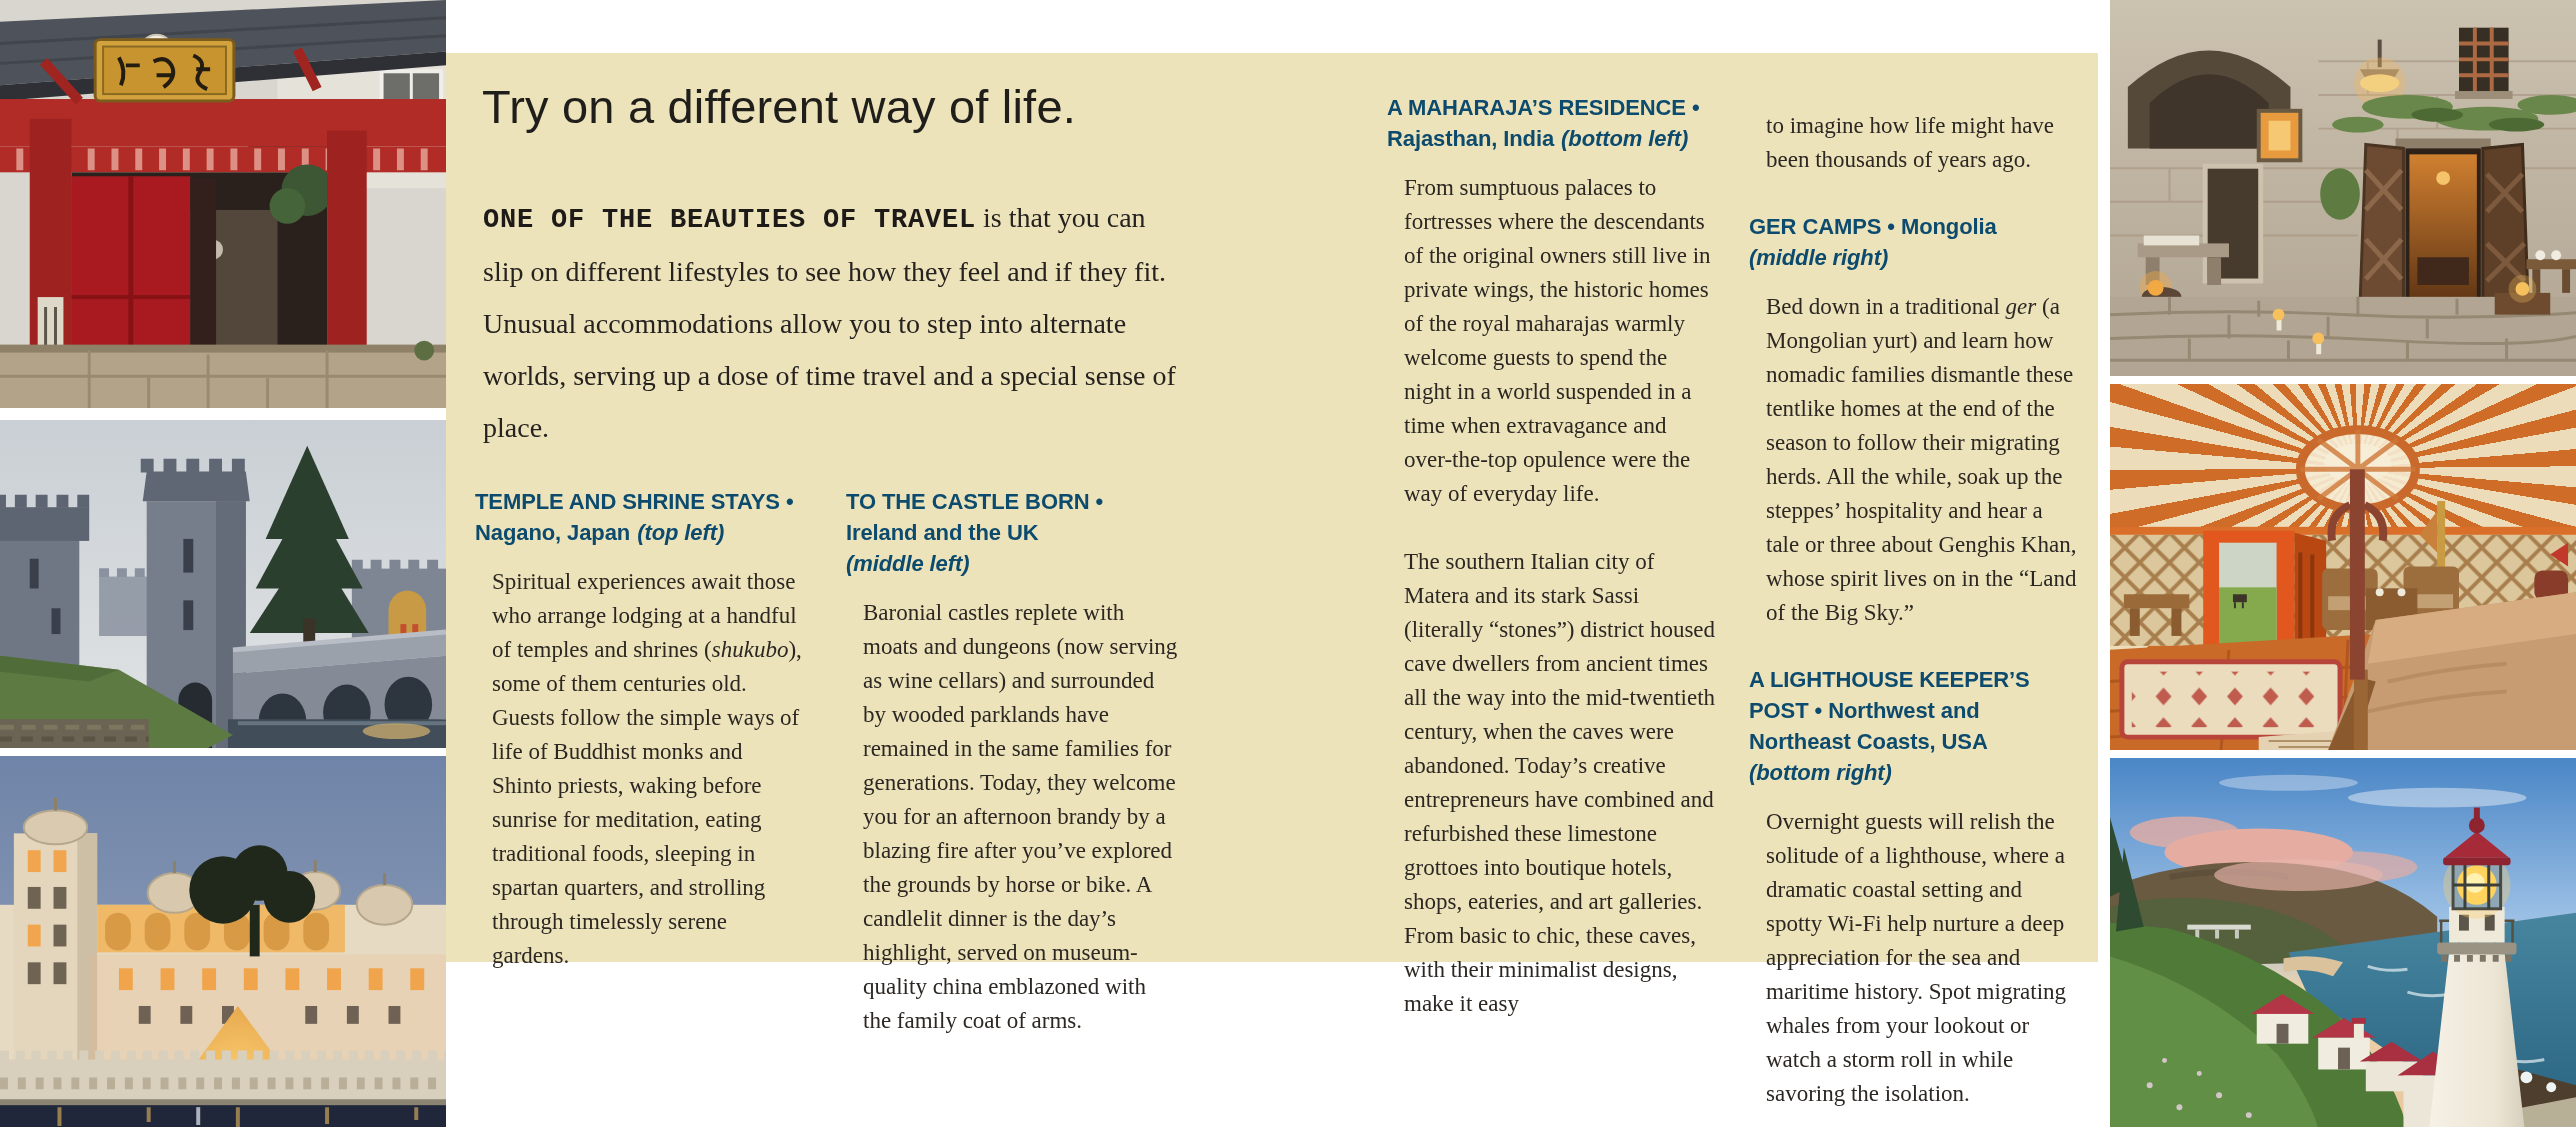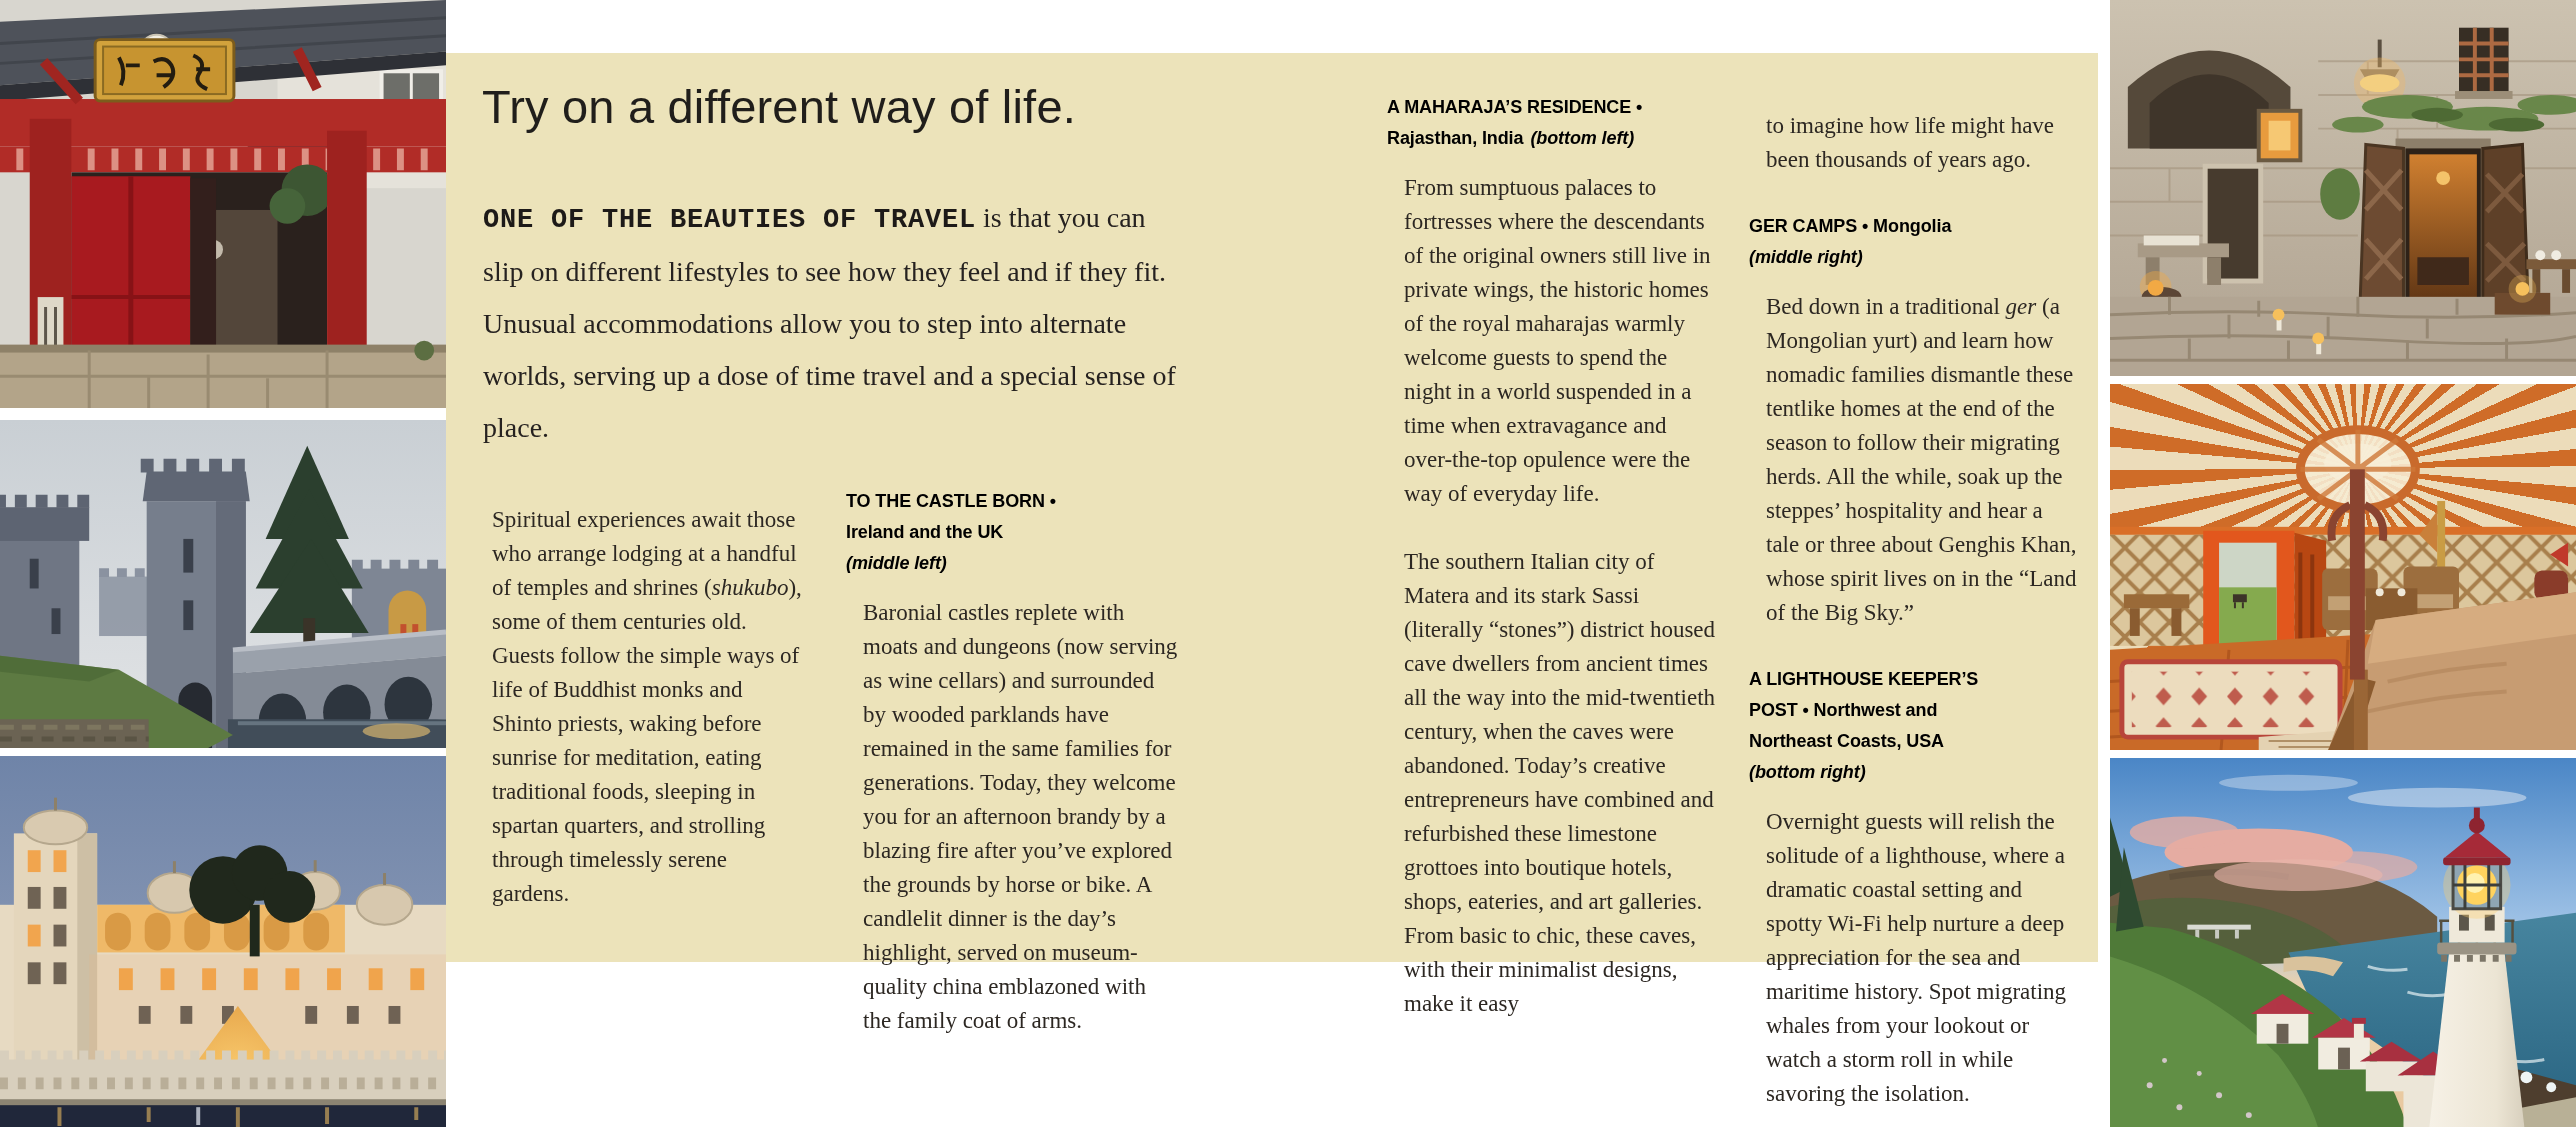--- a/index.html
+++ b/index.html
@@ -21,21 +21,21 @@
   .intro{position:absolute;left:37px;top:139px;width:698px;margin:0;
     font-family:"Liberation Serif",serif;font-size:28px;line-height:52px;color:#262220;}
   .intro .lead{font-family:Liberation Mono, monospace;font-weight:bold;font-size:27px;
     letter-spacing:0.8px;color:#1d1a18;}
   .col{position:absolute;width:349px;}
   .col1{left:29px;top:433px;}
   .col2{left:400px;top:433px;}
   .col3{left:941px;top:39px;}
   .col4{left:1303px;top:39px;}
   section{margin:0 0 34px 0;}
-  .sec-h{margin:0 0 7px 0;font-size:18px;font-weight:bold;line-height:31px;color:#000000;
+  .sec-h{margin:0 0 7px 0;font-size:22px;font-weight:bold;line-height:31px;color:#0c4a6e;
     letter-spacing:-0.1px;white-space:pre-line;}
   .h-place{font-style:italic;}
   .sec-body{margin:17px;font-family:"Liberation Serif",serif;font-size:23px;line-height:34px;color:#2c2722;}
   .sec-body em{font-style:italic;}
 </style>
 </head>
 <body>
 
 <div class="spread">
 
@@ -220,20 +220,22 @@
       <path d="M200,354 v18" stroke="#cfd4de" stroke-width="4" opacity="0.8"></path>
     </svg>
   </div>
 
   <div class="panel">
     <h1 class="page-title">Try on a different way of life.</h1>
     <p class="intro"><span class="lead">ONE OF THE BEAUTIES OF TRAVEL</span><span> is that you can slip on different lifestyles to see how they feel and if they fit. Unusual accommodations allow you to step into alternate worlds, serving up a dose of time travel and a special sense of place.</span></p>
 
     <div class="col col1">
       <section>
+        <h3 class="sec-h"><span class="h-main">TEMPLE AND SHRINE STAYS •
+Nagano, Japan</span><em class="h-place" style="margin-left: 7px;">(top left)</em></h3>
         <p class="sec-body"><span>Spiritual experiences await those who arrange lodging at a handful of temples and shrines (</span><em>shukubo</em><span>), some of them centuries old. Guests follow the simple ways of life of Buddhist monks and Shinto priests, waking before sunrise for meditation, eating traditional foods, sleeping in spartan quarters, and strolling through timelessly serene gardens.</span></p>
       </section>
     </div>
 
     <div class="col col2">
       <section>
         <h3 class="sec-h"><span class="h-main">TO THE CASTLE BORN •
 Ireland and the UK</span><em class="h-place" style="display: block;">(middle left)</em></h3>
         <p class="sec-body"><span>Baronial castles replete with moats and dungeons (now serving as wine cellars) and surrounded by wooded parklands have remained in the same families for generations. Today, they welcome you for an afternoon brandy by a blazing fire after you’ve explored the grounds by horse or bike. A candlelit dinner is the day’s highlight, served on museum-quality china emblazoned with the family coat of arms.</span></p>
       </section>

